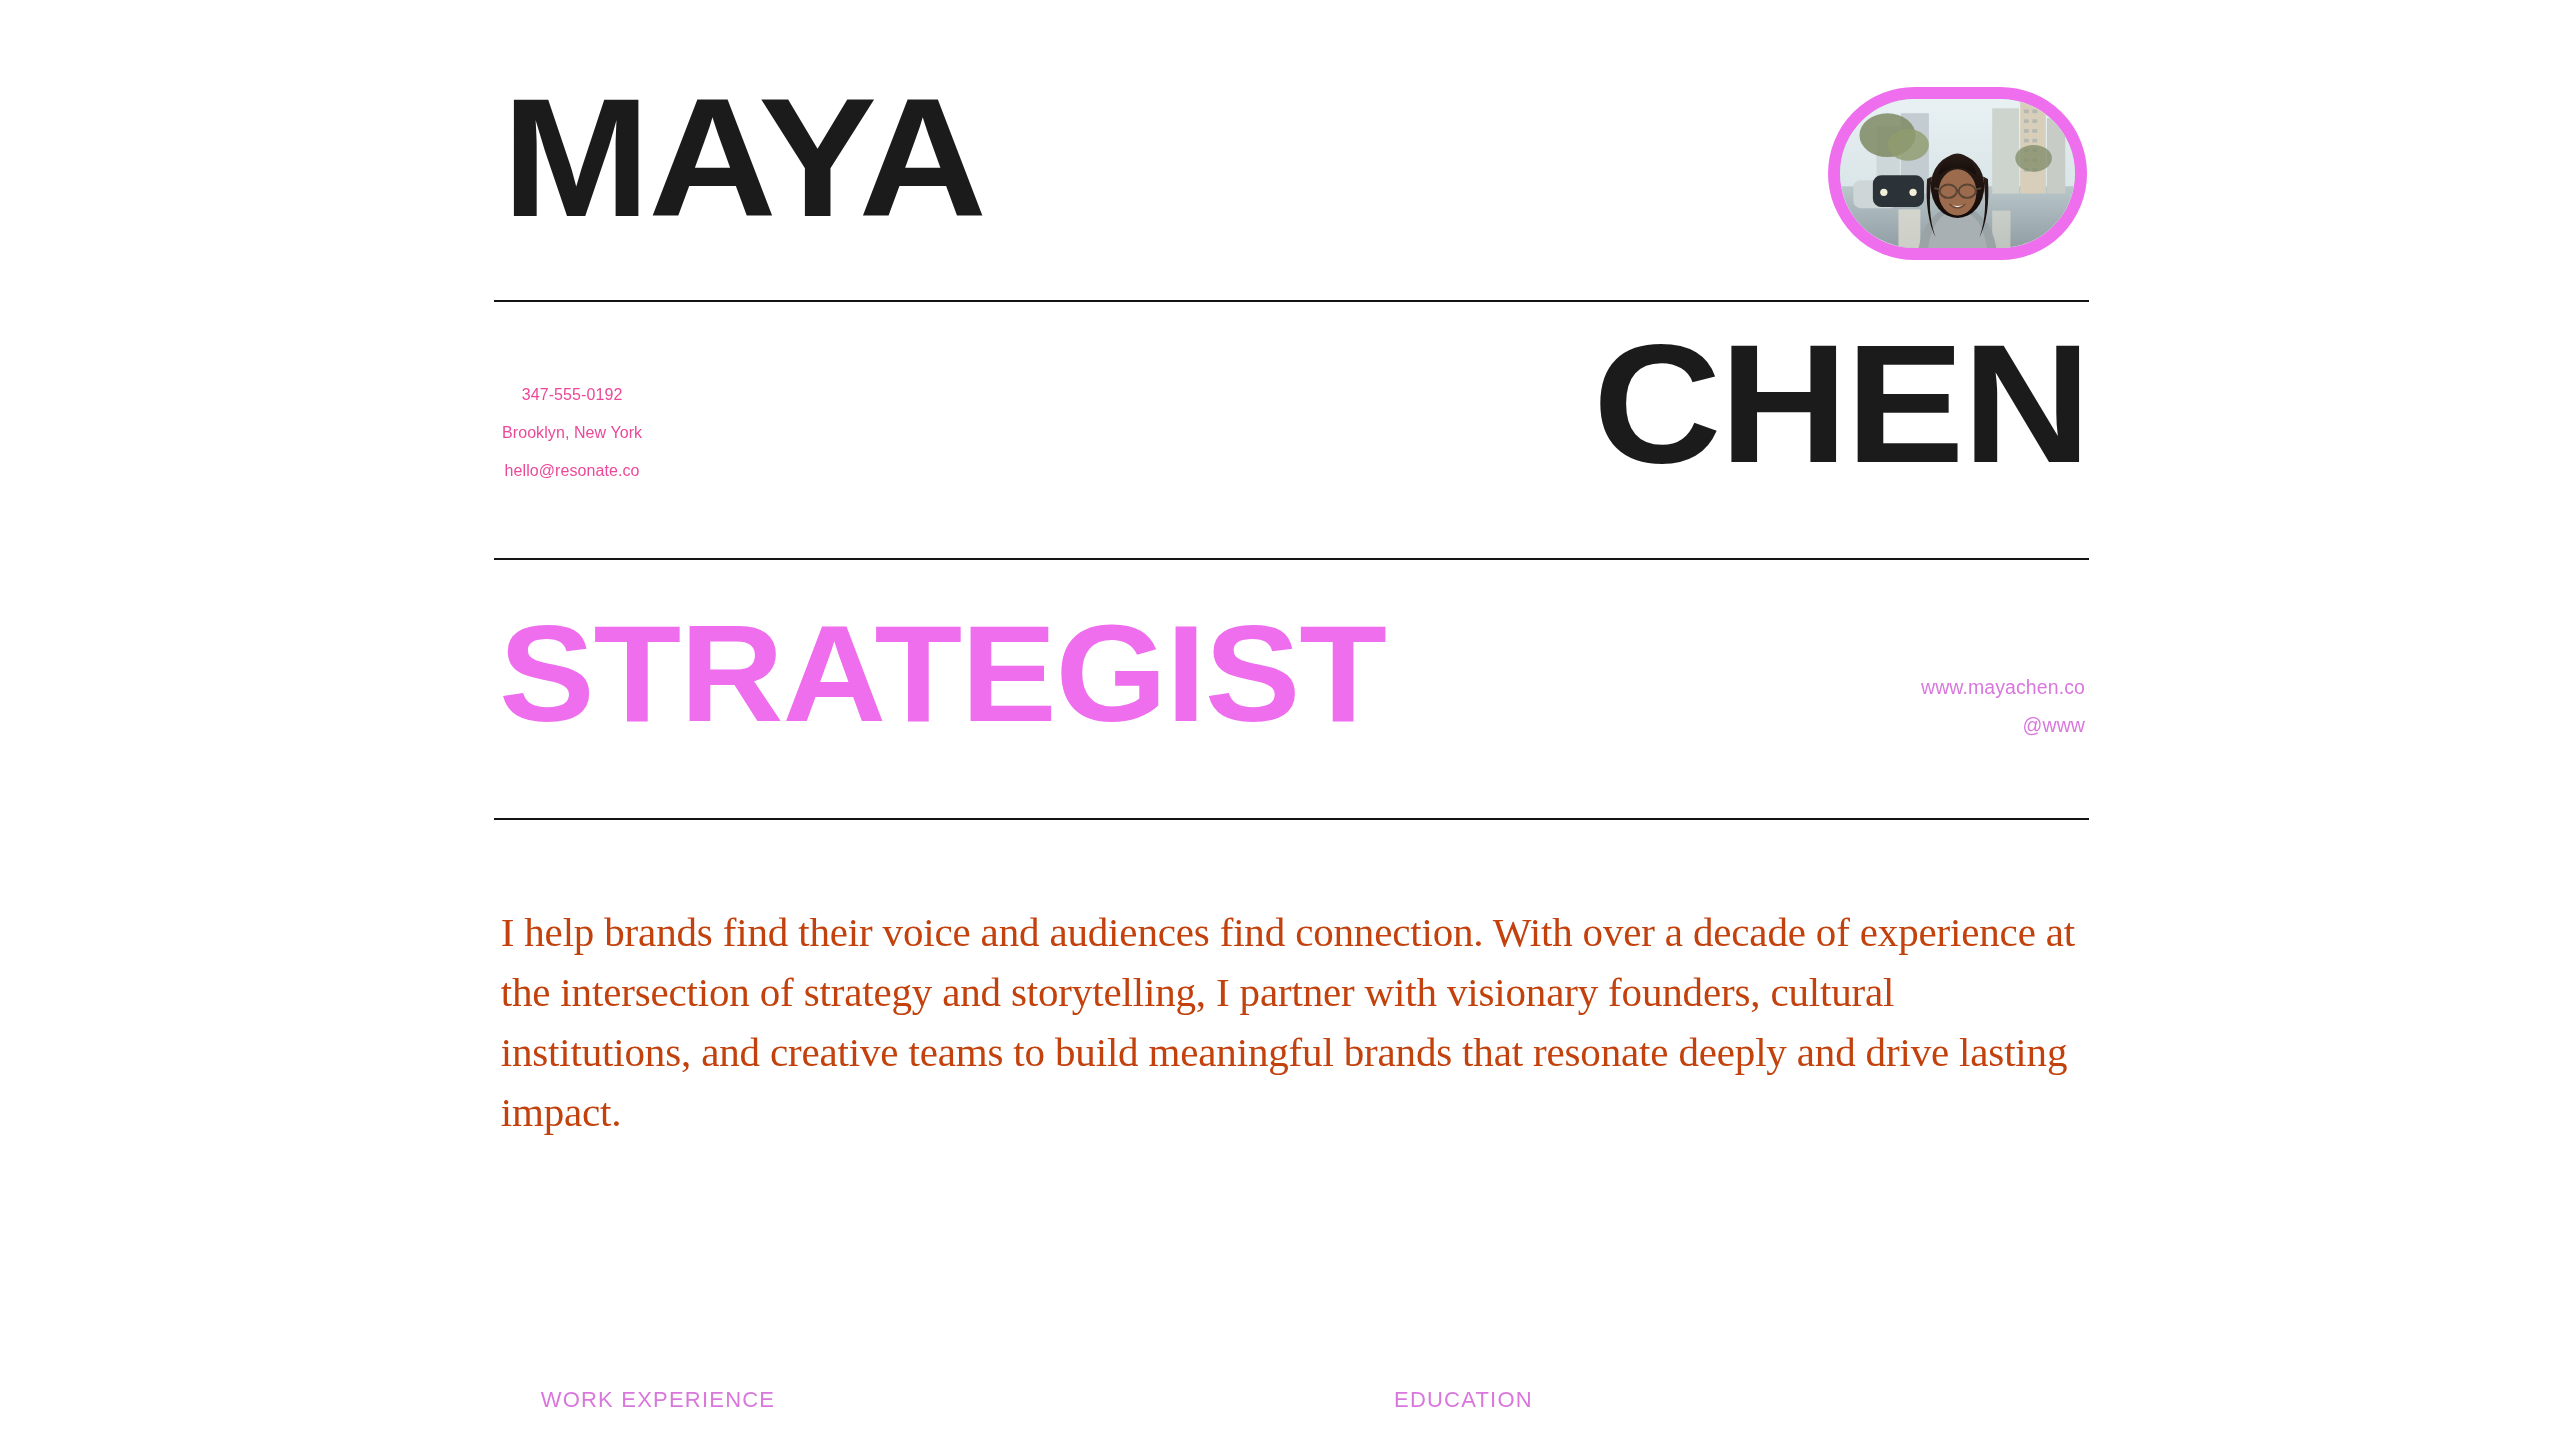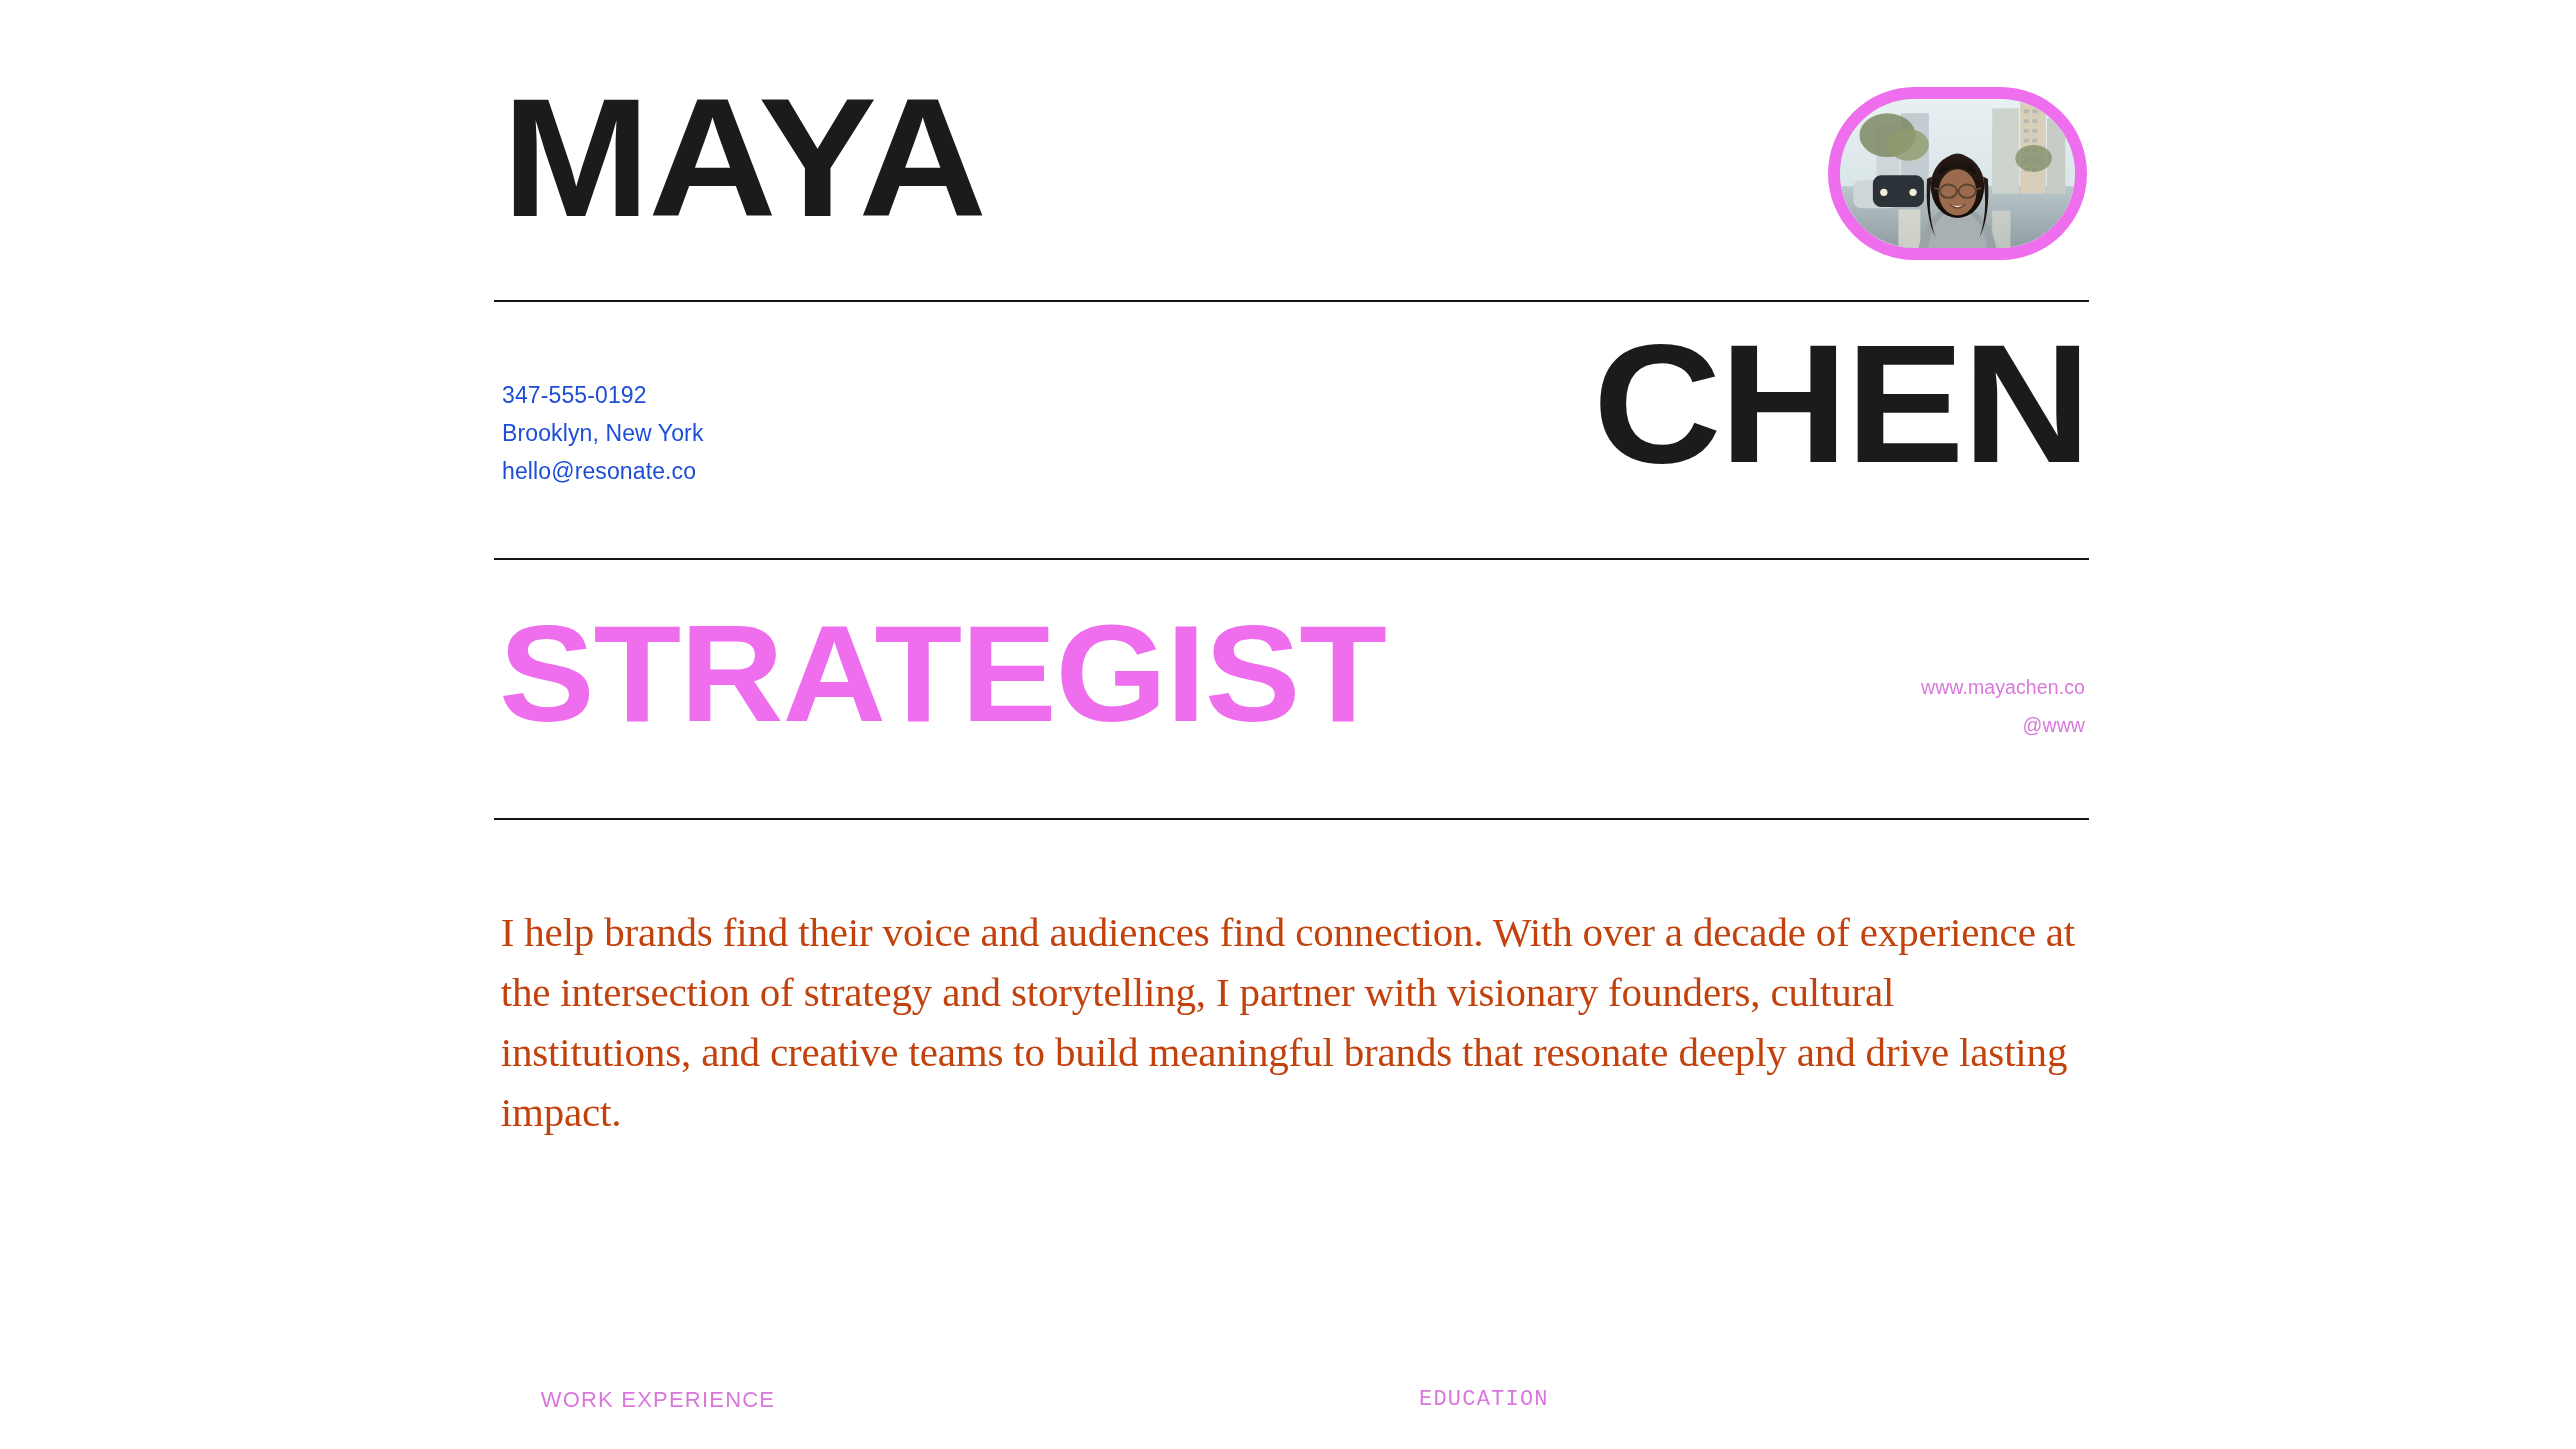--- a/index.html
+++ b/index.html
@@ -88,25 +88,26 @@
     top: 376px;
     width: 1595px;
   }
   .contact-block {
     position: absolute;
     left: 8px;
     top: 0;
   }
   .contact-line {
     font-family: "Liberation Sans", sans-serif;
-    font-size: 23px;
+    font-size: 16px;
     line-height: 38px;
-    color: #1d4ed8;
+    color: #ec4899;
     letter-spacing: 0.005em;
     white-space: nowrap;
+    text-align: center;
   }
 
   .name-last {
     position: absolute;
     right: 0;
     top: -51px;
     font-family: "Liberation Sans", sans-serif;
     font-weight: 700;
     font-size: 168px;
     line-height: 0.95;
@@ -179,21 +180,21 @@
     top: 0;
     font-family: "Liberation Sans", sans-serif;
     font-size: 22px;
     font-weight: 400;
     letter-spacing: 0.055em;
     color: #d977dd;
     white-space: nowrap;
     margin-left: 40px;
   }
   .sec-head.work { left: 6.7px; }
-  .sec-head.edu  { left: 885px; font-family: Liberation Mono, monospace; }
+  .sec-head.edu  { left: 860px; }
 </style>
 </head>
 <body>
 
 <div class="resume">
 
   <div class="row-name-top">
     <div class="bigname name-first">MAYA</div>
 
     <div class="avatar">

